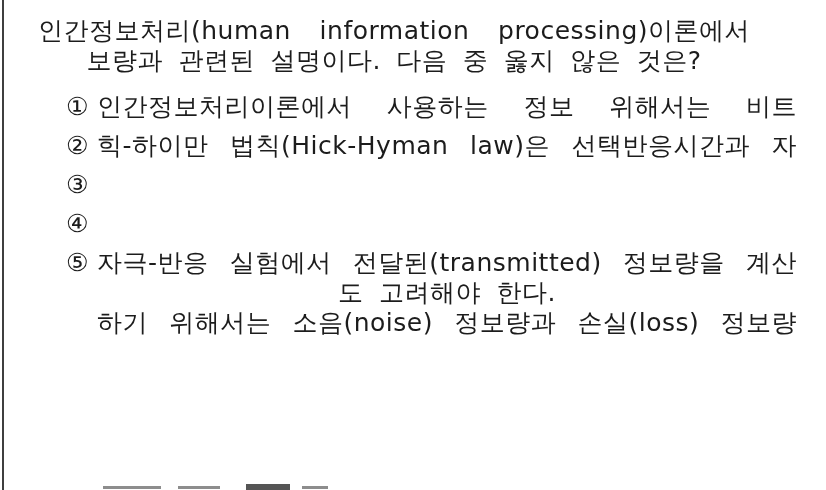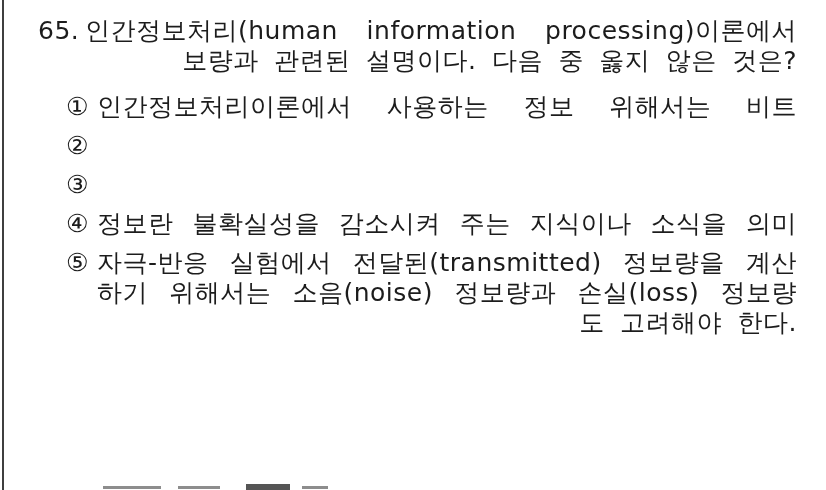--- a/index.html
+++ b/index.html
@@ -52,21 +52,21 @@
   .opt-num {
     flex: 0 0 31px;
     white-space: nowrap;
   }
   .opt-text {
     width: 700px;
   }
   .line {
     height: 30px;
     overflow: hidden;
-    text-align: right;
+    text-align: center;
   }
   .line.fill {
     text-align: justify;
     text-align-last: justify;
   }
   
   .artifact {
     position: absolute;
     background: #8d8d8d;
   }
@@ -75,57 +75,56 @@
   .artifact.a3 { left: 246px; top: 484px; width: 44px; height: 6px; background: #555555; }
   .artifact.a4 { left: 302px; top: 486px; width: 26px; height: 3px; }
 </style>
 </head>
 <body>
 
 <div class="page">
   <div class="left-rule"></div>
 
   <div class="q-row">
-    <span class="q-num">65.</span>
     <div class="q-text">
       <div class="line fill">인간정보처리(human information processing)이론에서 정</div>
       <div class="line">보량과 관련된 설명이다. 다음 중 옳지 않은 것은?</div>
     </div>
   </div>
 
   <div class="opt-row first">
     <span class="opt-num">①</span>
     <div class="opt-text">
       <div class="line fill">인간정보처리이론에서 사용하는 정보 위해서는 비트</div>
     </div>
   </div>
 
   <div class="opt-row">
     <span class="opt-num">②</span>
     <div class="opt-text">
+      <div class="line fill">힉-하이만 법칙(Hick-Hyman law)은 선택반응시간과 자</div>
     </div>
   </div>
 
   <div class="opt-row">
     <span class="opt-num">③</span>
   </div>
 
   <div class="opt-row">
     <span class="opt-num">④</span>
     <div class="opt-text">
-      <div class="line fill">정보란 불확실성을 감소시켜 주는 지식이나 소식을 의미</div>
     </div>
   </div>
 
   <div class="opt-row">
     <span class="opt-num">⑤</span>
     <div class="opt-text">
       <div class="line fill">자극-반응 실험에서 전달된(transmitted) 정보량을 계산</div>
+      <div class="line">도 고려해야 한다.</div>
       <div class="line fill">하기 위해서는 소음(noise) 정보량과 손실(loss) 정보량</div>
-      <div class="line">도 고려해야 한다.</div>
     </div>
   </div>
 
   <div class="artifact a1"></div>
   <div class="artifact a2"></div>
   <div class="artifact a3"></div>
   <div class="artifact a4"></div>
 </div>
 
 </body></html>

